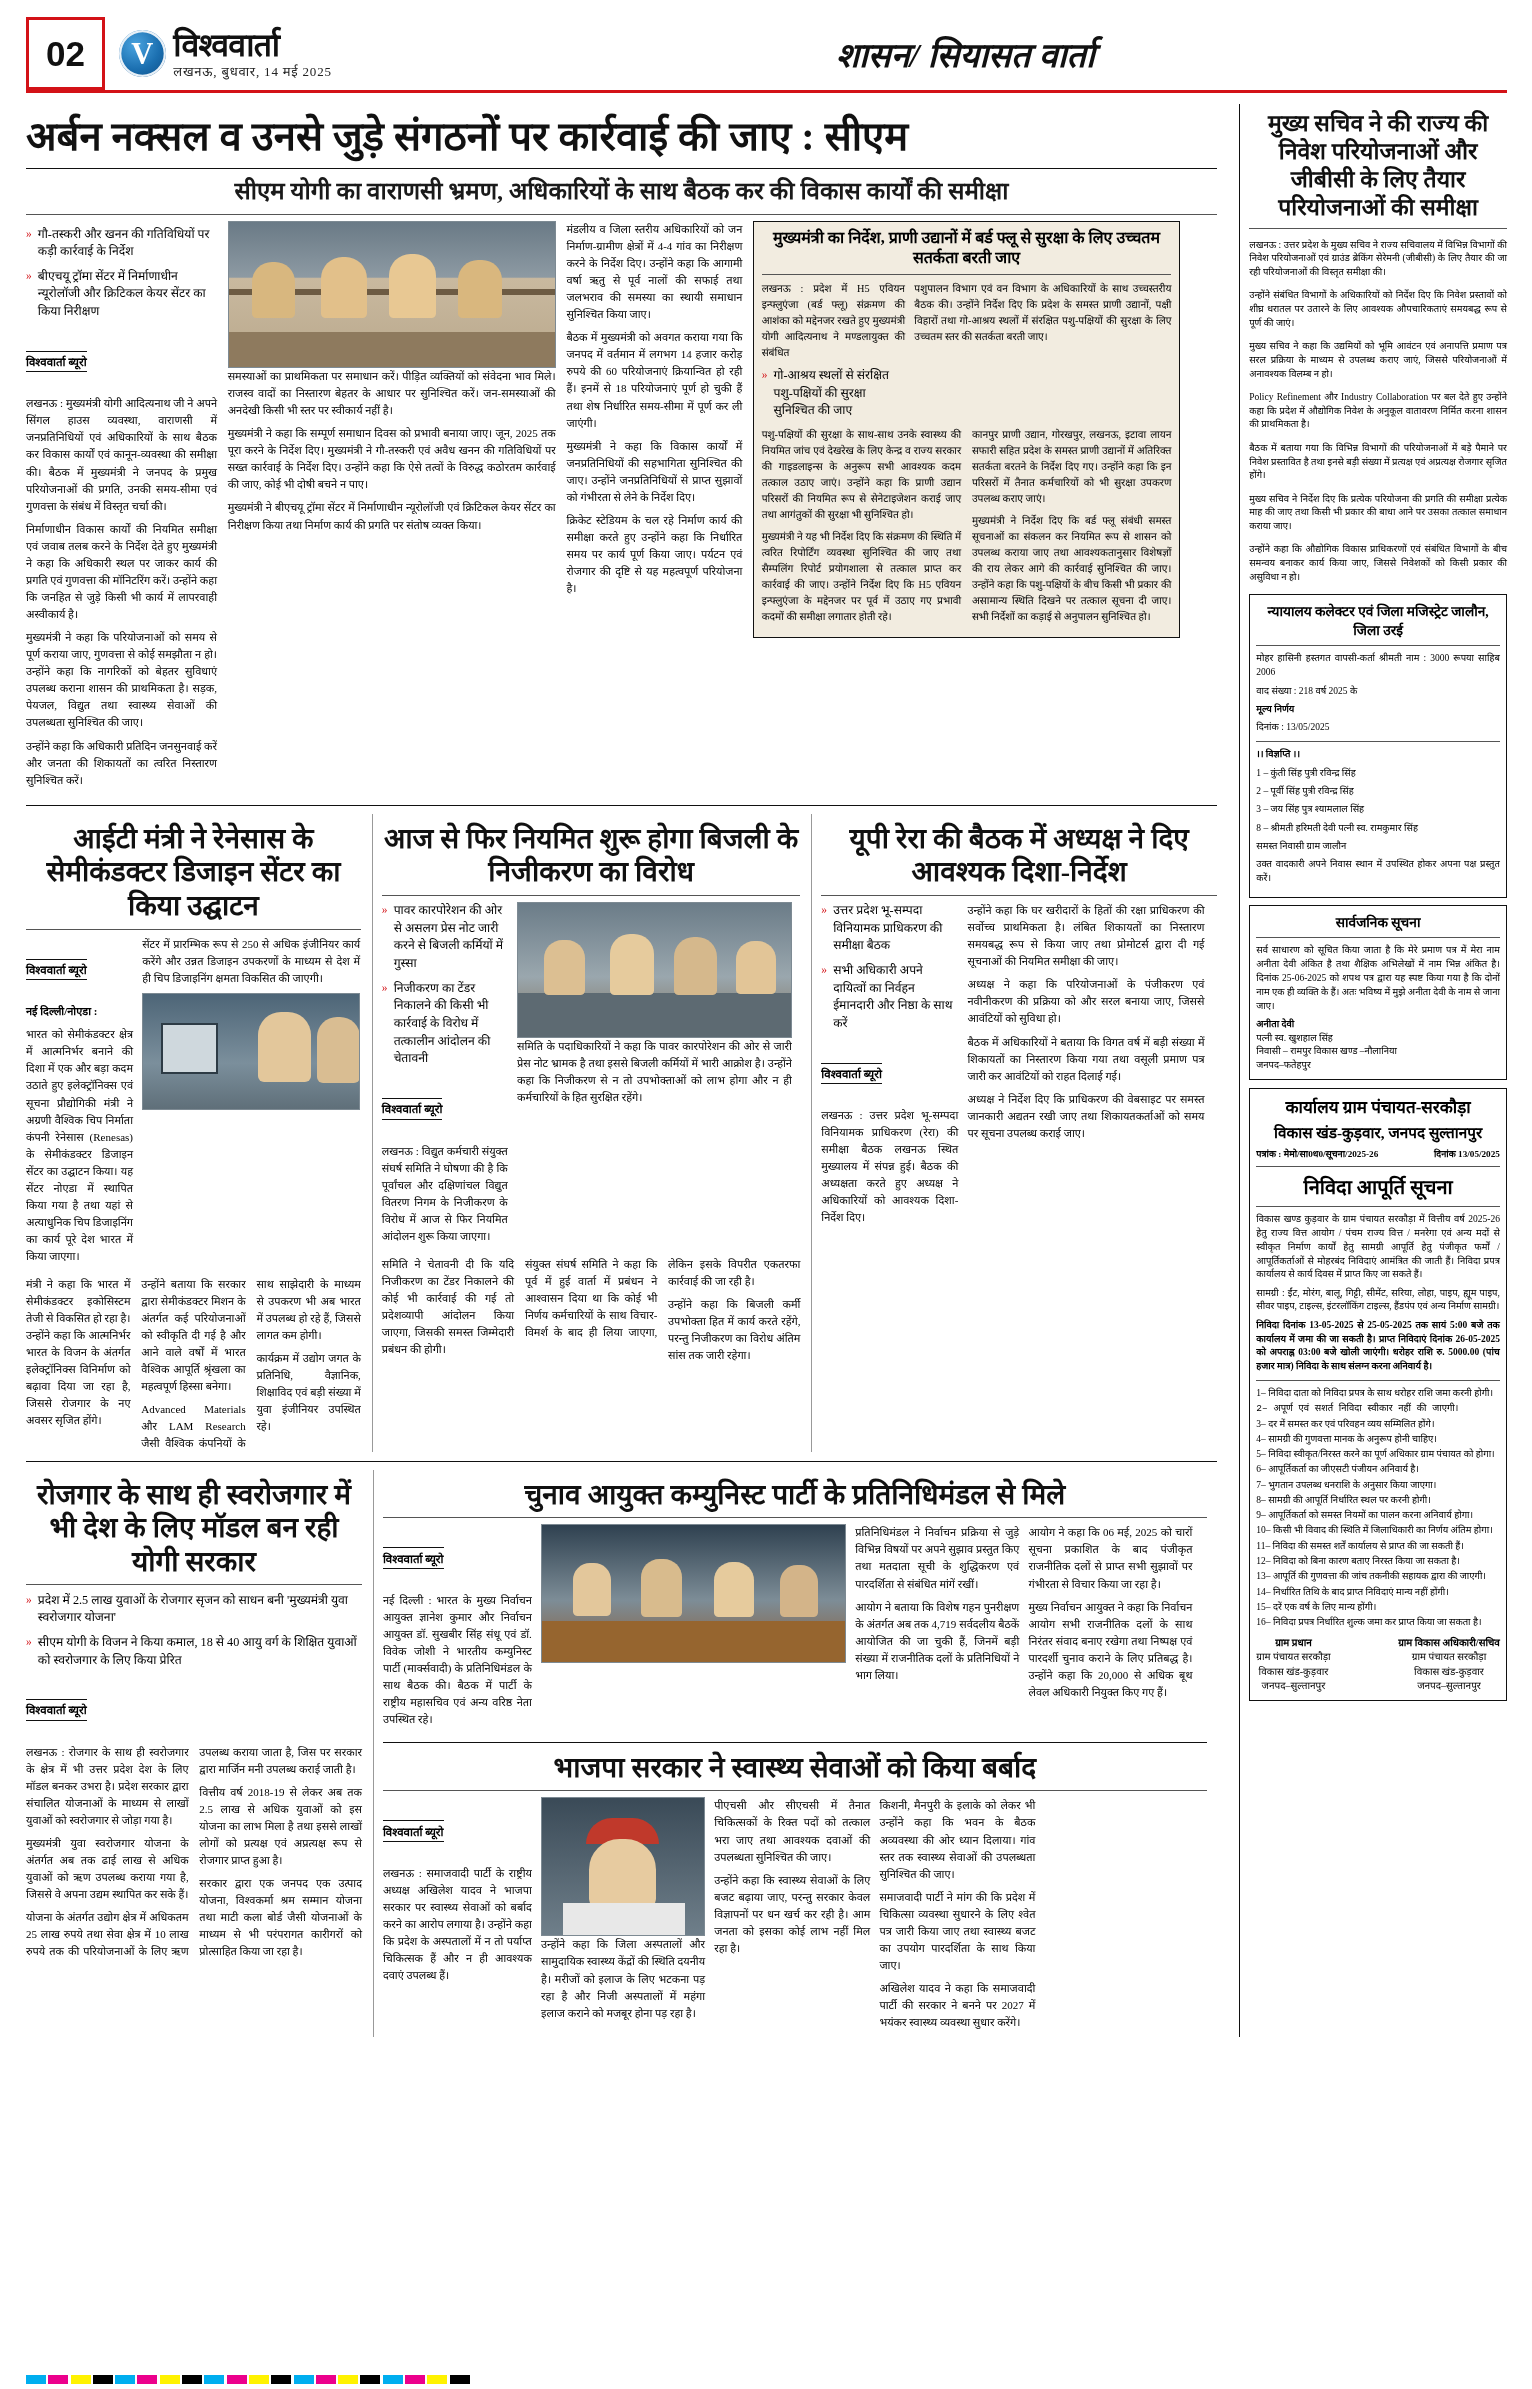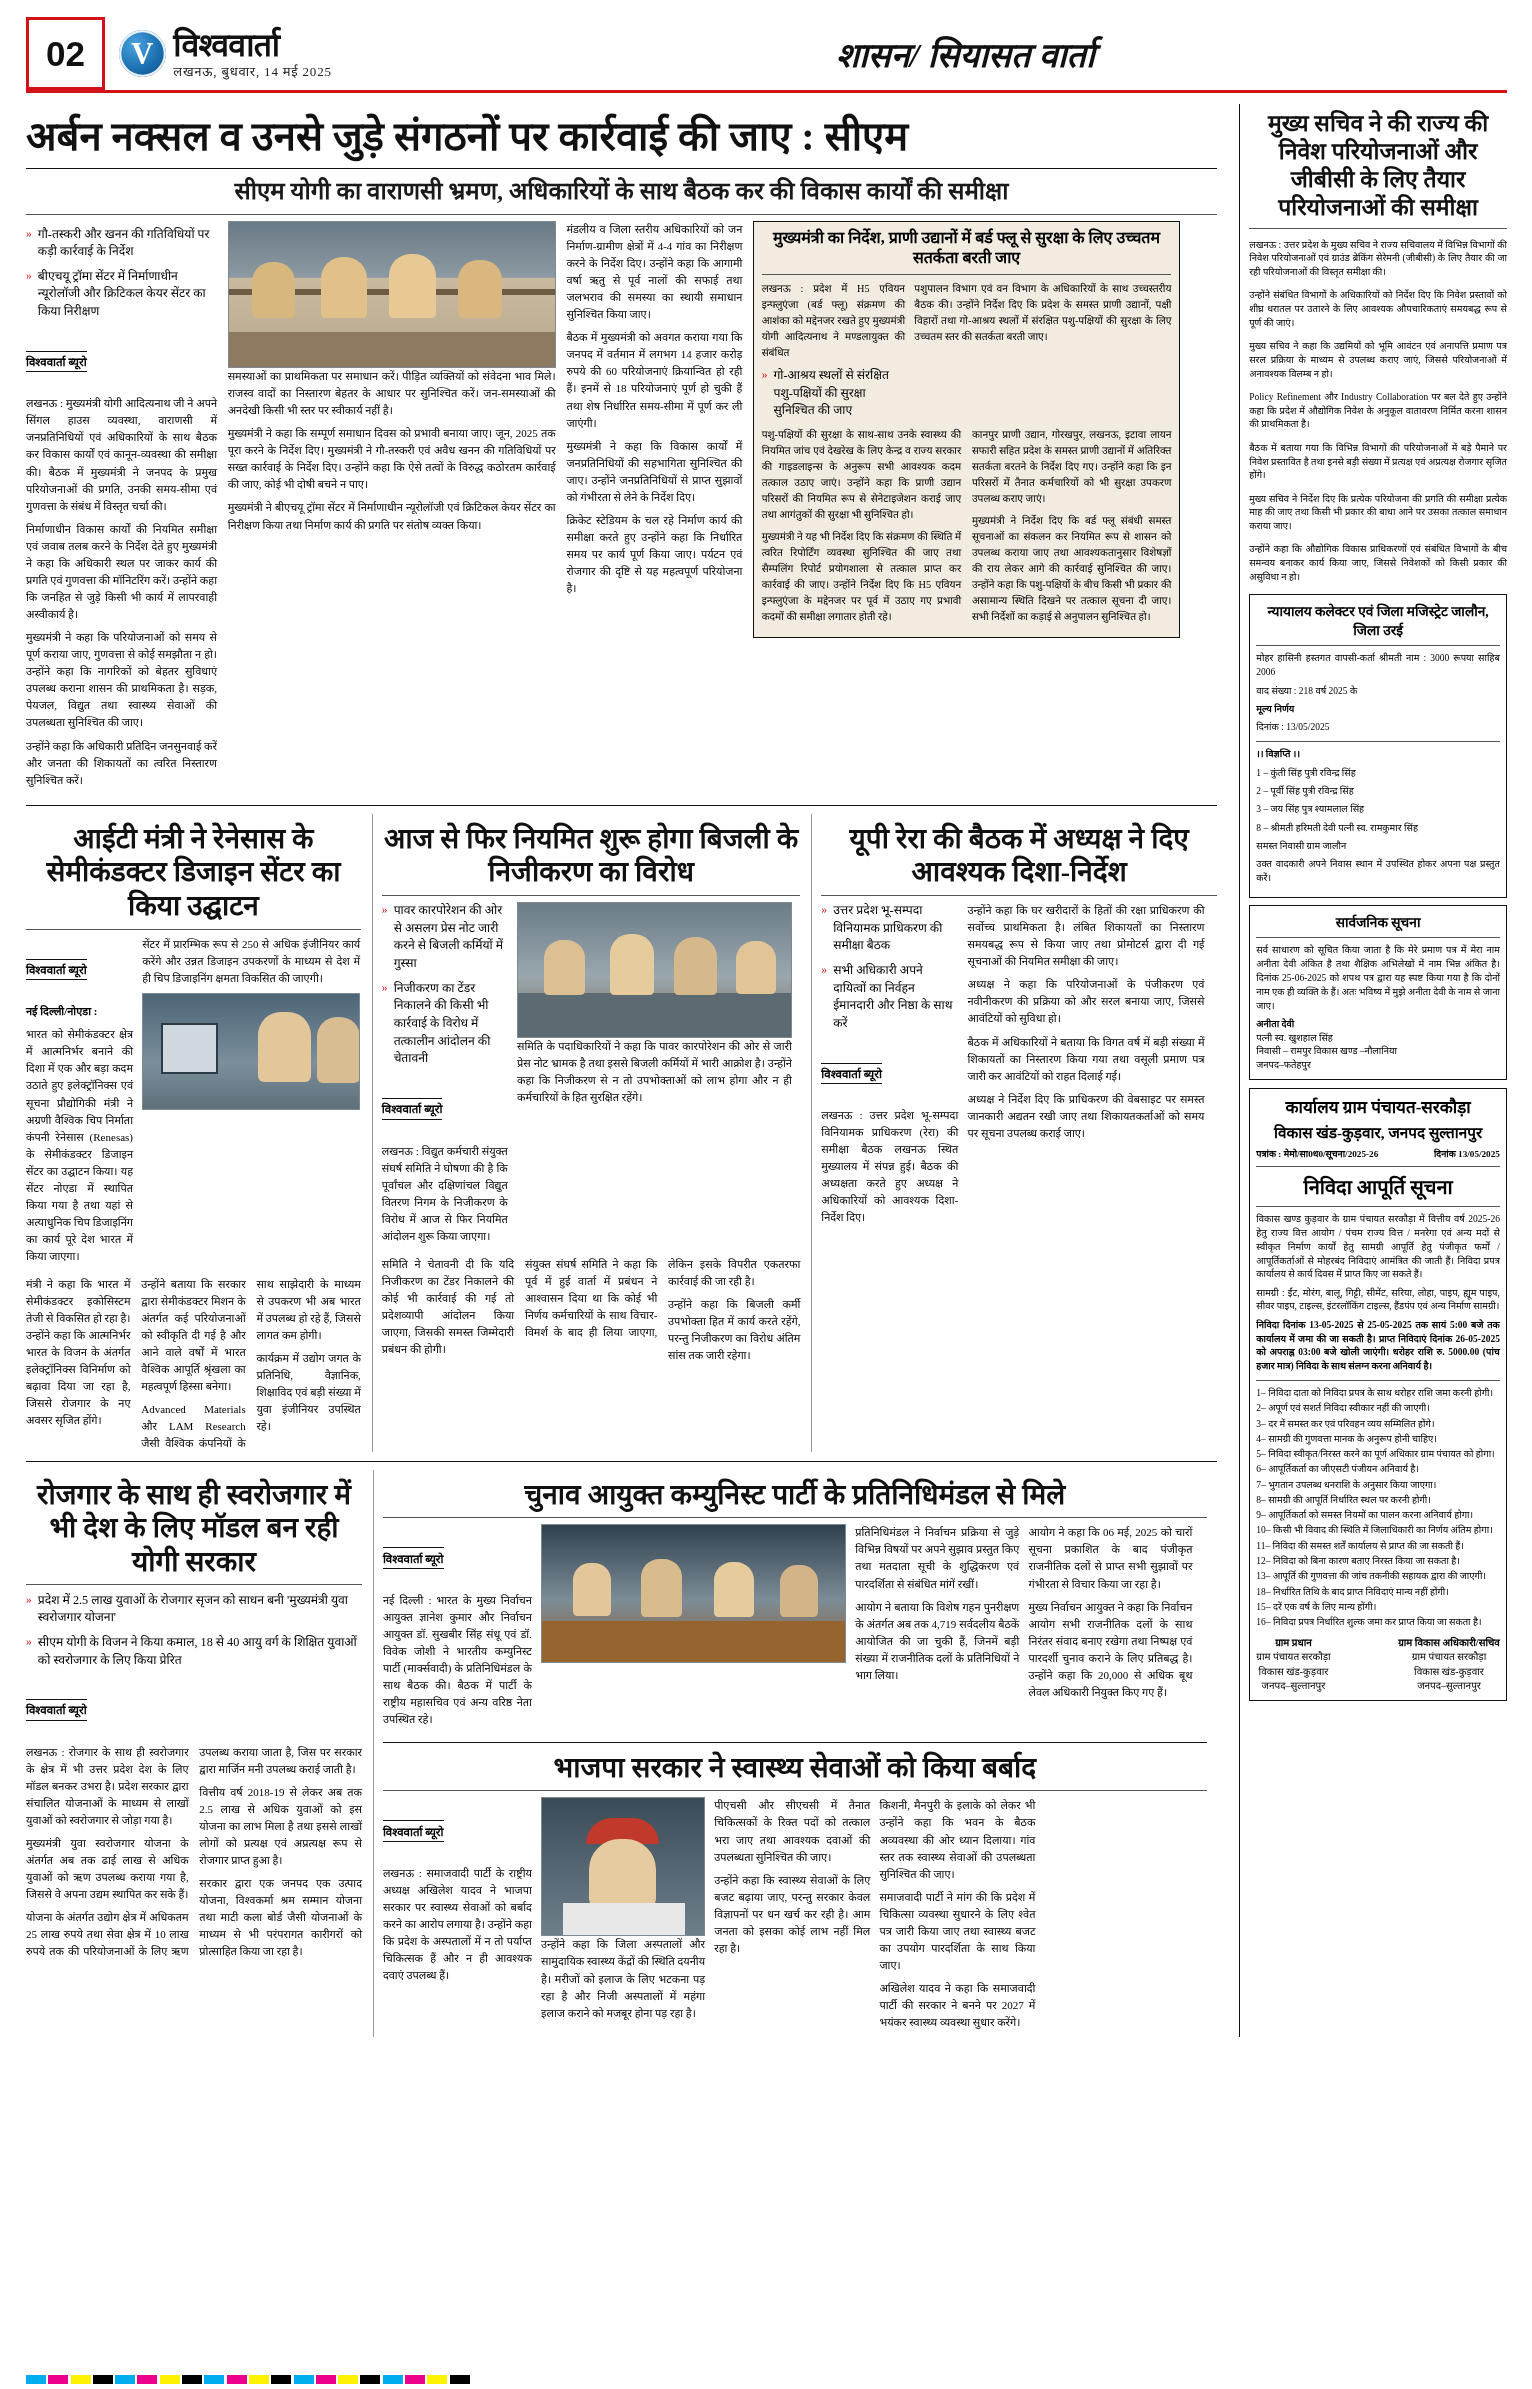--- a/index.html
+++ b/index.html
@@ -390,33 +390,33 @@
           <span>दिनांक 13/05/2025</span>
         </div>
         <div class="rule-thin"></div>
         <h4 style="font-size:20px;font-family:Liberation Serif, serif;">निविदा आपूर्ति सूचना</h4>
         <div class="rule-thin"></div>
         <p class="small">विकास खण्ड कुड़वार के ग्राम पंचायत सरकौड़ा में वित्तीय वर्ष 2025-26 हेतु राज्य वित्त आयोग / पंचम राज्य वित्त / मनरेगा एवं अन्य मदों से स्वीकृत निर्माण कार्यों हेतु सामग्री आपूर्ति हेतु पंजीकृत फर्मों / आपूर्तिकर्ताओं से मोहरबंद निविदाएं आमंत्रित की जाती हैं। निविदा प्रपत्र कार्यालय से कार्य दिवस में प्राप्त किए जा सकते हैं।</p>
         <p class="small">सामग्री : ईंट, मोरंग, बालू, गिट्टी, सीमेंट, सरिया, लोहा, पाइप, ह्यूम पाइप, सीवर पाइप, टाइल्स, इंटरलॉकिंग टाइल्स, हैंडपंप एवं अन्य निर्माण सामग्री।</p>
         <p class="small bold">निविदा दिनांक 13-05-2025 से 25-05-2025 तक सायं 5:00 बजे तक कार्यालय में जमा की जा सकती है। प्राप्त निविदाएं दिनांक 26-05-2025 को अपराह्न 03:00 बजे खोली जाएंगी। धरोहर राशि रु. 5000.00 (पांच हजार मात्र) निविदा के साथ संलग्न करना अनिवार्य है।</p>
         <div class="rule-thin"></div>
         <p class="small" style="margin:0 0 1.5px;">1– निविदा दाता को निविदा प्रपत्र के साथ धरोहर राशि जमा करनी होगी।</p>
-        <p class="small" style="margin:0 0 1.5px;">2– अपूर्ण एवं सशर्त निविदा स्वीकार नहीं की जाएगी।</p>
+        <p class="small" style="margin:0 0 1.5px;font-family:Liberation Mono, monospace;">2– अपूर्ण एवं सशर्त निविदा स्वीकार नहीं की जाएगी।</p>
         <p class="small" style="margin:0 0 1.5px;">3– दर में समस्त कर एवं परिवहन व्यय सम्मिलित होंगे।</p>
         <p class="small" style="margin:0 0 1.5px;">4– सामग्री की गुणवत्ता मानक के अनुरूप होनी चाहिए।</p>
         <p class="small" style="margin:0 0 1.5px;">5– निविदा स्वीकृत/निरस्त करने का पूर्ण अधिकार ग्राम पंचायत को होगा।</p>
         <p class="small" style="margin:0 0 1.5px;">6– आपूर्तिकर्ता का जीएसटी पंजीयन अनिवार्य है।</p>
         <p class="small" style="margin:0 0 1.5px;">7– भुगतान उपलब्ध धनराशि के अनुसार किया जाएगा।</p>
         <p class="small" style="margin:0 0 1.5px;">8– सामग्री की आपूर्ति निर्धारित स्थल पर करनी होगी।</p>
         <p class="small" style="margin:0 0 1.5px;">9– आपूर्तिकर्ता को समस्त नियमों का पालन करना अनिवार्य होगा।</p>
         <p class="small" style="margin:0 0 1.5px;">10– किसी भी विवाद की स्थिति में जिलाधिकारी का निर्णय अंतिम होगा।</p>
         <p class="small" style="margin:0 0 1.5px;">11– निविदा की समस्त शर्तें कार्यालय से प्राप्त की जा सकती हैं।</p>
         <p class="small" style="margin:0 0 1.5px;">12– निविदा को बिना कारण बताए निरस्त किया जा सकता है।</p>
         <p class="small" style="margin:0 0 1.5px;">13– आपूर्ति की गुणवत्ता की जांच तकनीकी सहायक द्वारा की जाएगी।</p>
-        <p class="small" style="margin:0 0 1.5px;">18– निर्धारित तिथि के बाद प्राप्त निविदाएं मान्य नहीं होंगी।</p>
+        <p class="small" style="margin:0 0 1.5px;">14– निर्धारित तिथि के बाद प्राप्त निविदाएं मान्य नहीं होंगी।</p>
         <p class="small" style="margin:0 0 1.5px;">15– दरें एक वर्ष के लिए मान्य होंगी।</p>
         <p class="small" style="margin:0 0 1.5px;">16– निविदा प्रपत्र निर्धारित शुल्क जमा कर प्राप्त किया जा सकता है।</p>
         <div class="sig">
           <div>
             <div>ग्राम प्रधान</div>
             <div style="font-weight:normal;">ग्राम पंचायत सरकौड़ा</div>
             <div style="font-weight:normal;">विकास खंड-कुड़वार</div>
             <div style="font-weight:normal;">जनपद–सुल्तानपुर</div>
           </div>
           <div>

